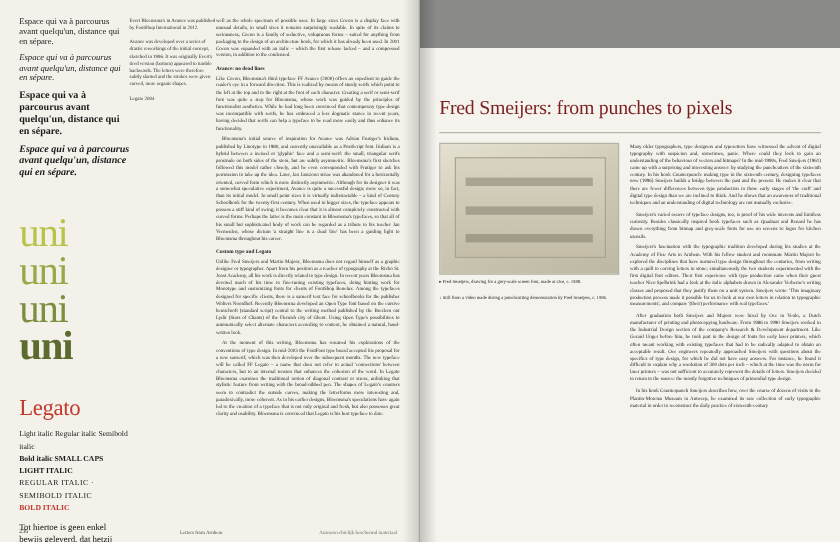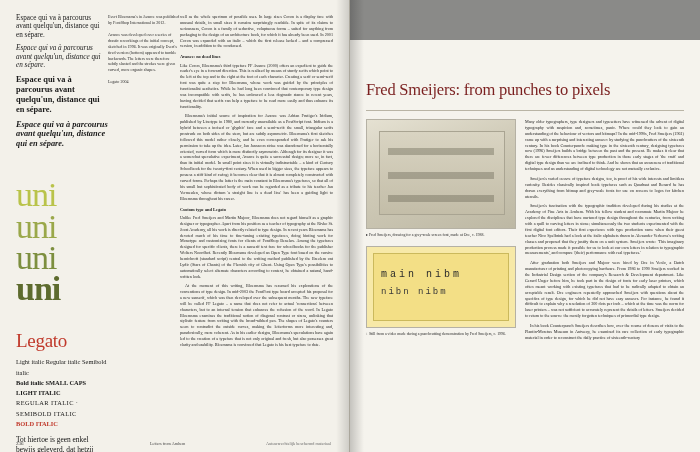--- a/index.html
+++ b/index.html
@@ -325,26 +325,20 @@
       <div class="fig-col">
 
         <div class="figure fig1">
           <div class="plate"></div>
           <div class="rowmark" style="top:26%"></div>
           <div class="rowmark" style="top:48%"></div>
           <div class="rowmark" style="top:70%"></div>
         </div>
         <div class="fig-cap">▸ Fred Smeijers, drawing for a grey-scale screen font, made at Oce, c. 1988.</div>
 
-        <div class="figure fig2">
-          <div class="topbar"></div>
-          <div class="screen"></div>
-          <div class="glyphrow">main nibm</div>
-          <div class="glyphrow2">nibn nibm</div>
-        </div>
         <div class="fig-cap">↓ Still from a video made during a punchcutting demonstration by Fred Smeijers, c. 1996.</div>
       </div>
 
       <div class="text-col right-body">
         <p class="para-first">Many older typographers, type designers and typesetters have witnessed the advent of digital typography with suspicion and, sometimes, panic. Where could they look to gain an understanding of the behaviour of vectors and bitmaps? In the mid-1990s, Fred Smeijers (1961) came up with a surprising and interesting answer: by studying the punchcutters of the sixteenth century. In his book Counterpunch: making type in the sixteenth century, designing typefaces now (1996) Smeijers builds a bridge between the past and the present. He makes it clear that there are fewer differences between type production in those early stages of 'the craft' and digital type design than we are inclined to think. And he shows that an awareness of traditional techniques and an understanding of digital technology are not mutually exclusive.</p>
         <p class="para">Smeijers's varied oeuvre of typeface designs, too, is proof of his wide interests and limitless curiosity. Besides classically inspired book typefaces such as Quadraat and Renard he has drawn everything from bitmap and grey-scale fonts for use on screens to logos for kitchen utensils.</p>
         <p class="para">Smeijers's fascination with the typographic tradition developed during his studies at the Academy of Fine Arts in Arnhem. With his fellow student and roommate Martin Majoor he explored the disciplines that have nurtured type design throughout the centuries, from writing with a quill to carving letters in stone; simultaneously the two students experimented with the first digital font editors. Their first experience with type production came when their guest teacher Nico Spelbrink had a look at the italic alphabets drawn in Alexander Verberne's writing classes and proposed that they justify them on a unit system. Smeijers wrote: 'This imaginary production process made it possible for us to look at our own letters in relation to typographic measurements', and compare '(their) performance with real typefaces.'</p>
         <p class="para">After graduation both Smeijers and Majoor were hired by Oce in Venlo, a Dutch manufacturer of printing and photocopying hardware. From 1986 to 1990 Smeijers worked in the Industrial Design section of the company's Research &amp; Development department. Like Gerard Unger before him, he took part in the design of fonts for early laser printers, which often meant working with existing typefaces that had to be radically adapted to obtain an acceptable result. Oce engineers repeatedly approached Smeijers with questions about the specifics of type design, for which he did not have easy answers. For instance, he found it difficult to explain why a resolution of 300 dots per inch – which at the time was the norm for laser printers – was not sufficient to accurately represent the details of letters. Smeijers decided to return to the source: the mostly forgotten techniques of primordial type design.</p>
         <p class="para">In his book Counterpunch Smeijers describes how, over the course of dozens of visits to the Plantin-Moretus Museum in Antwerp, he examined its rare collection of early typographic material in order to reconstruct the daily practice of sixteenth-century</p>
       </div>

